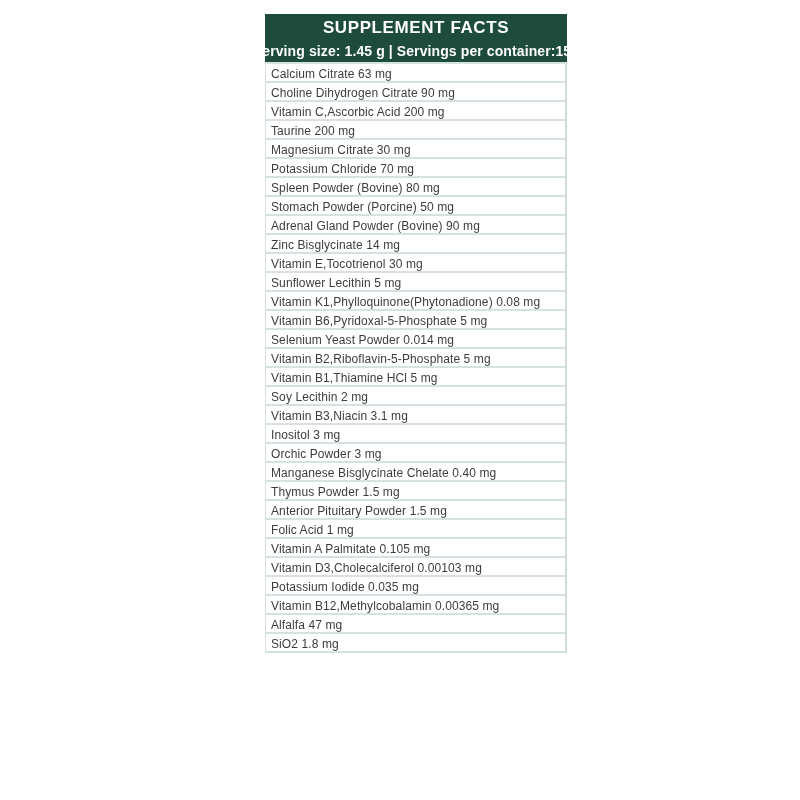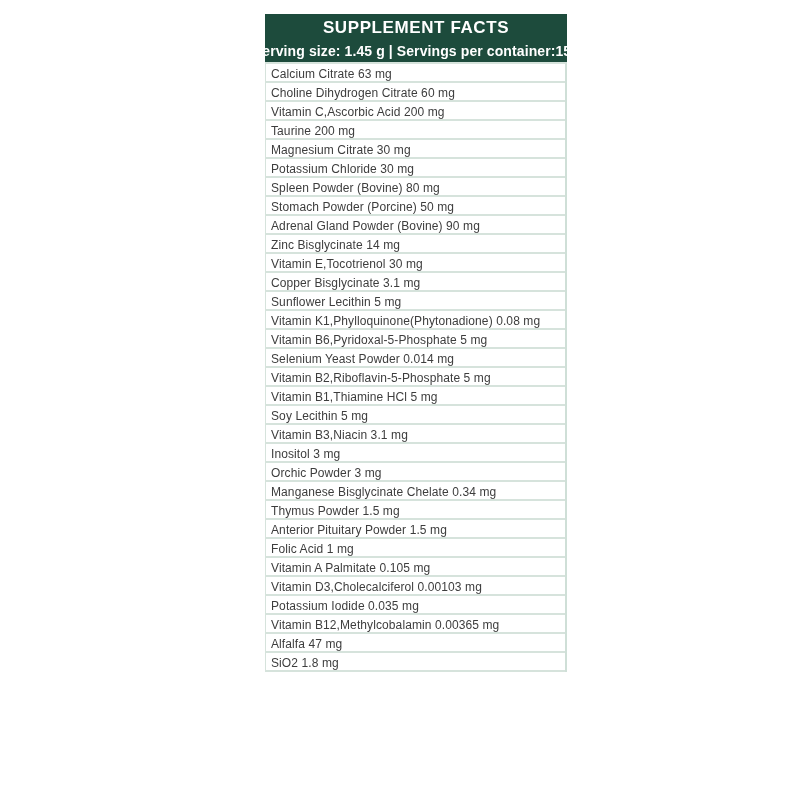--- a/index.html
+++ b/index.html
@@ -71,84 +71,81 @@
 <div class="label-wrap">
   <div class="facts-header">
     <div class="facts-title">SUPPLEMENT FACTS</div>
     <div class="serving-line">Serving size: 1.45 g | Servings per container:150</div>
   </div>
   <div class="rows">
       <div class="row">
         <span>Calcium Citrate 63 mg</span>
       </div>
       <div class="row">
-        <span>Choline Dihydrogen Citrate 60 mg</span>
+        <span>Choline Dihydrogen Citrate 90 mg</span>
       </div>
       <div class="row">
         <span>Vitamin C,Ascorbic Acid 200 mg</span>
       </div>
       <div class="row">
         <span>Taurine 200 mg</span>
       </div>
       <div class="row">
         <span>Magnesium Citrate 30 mg</span>
       </div>
       <div class="row">
-        <span>Potassium Chloride 30 mg</span>
+        <span>Potassium Chloride 70 mg</span>
       </div>
       <div class="row">
         <span>Spleen Powder (Bovine) 80 mg</span>
       </div>
       <div class="row">
         <span>Stomach Powder (Porcine) 50 mg</span>
       </div>
       <div class="row">
         <span>Adrenal Gland Powder (Bovine) 90 mg</span>
       </div>
       <div class="row">
         <span>Zinc Bisglycinate 14 mg</span>
       </div>
       <div class="row">
         <span>Vitamin E,Tocotrienol 30 mg</span>
-      </div>
-      <div class="row">
-        <span>Copper Bisglycinate 3.1 mg</span>
       </div>
       <div class="row">
         <span>Sunflower Lecithin 5 mg</span>
       </div>
       <div class="row">
         <span>Vitamin K1,Phylloquinone(Phytonadione) 0.08 mg</span>
       </div>
       <div class="row">
         <span>Vitamin B6,Pyridoxal-5-Phosphate 5 mg</span>
       </div>
       <div class="row">
         <span>Selenium Yeast Powder 0.014 mg</span>
       </div>
       <div class="row">
         <span>Vitamin B2,Riboflavin-5-Phosphate 5 mg</span>
       </div>
       <div class="row">
         <span>Vitamin B1,Thiamine HCl 5 mg</span>
       </div>
       <div class="row">
-        <span>Soy Lecithin 5 mg</span>
+        <span>Soy Lecithin 2 mg</span>
       </div>
       <div class="row">
         <span>Vitamin B3,Niacin 3.1 mg</span>
       </div>
       <div class="row">
         <span>Inositol 3 mg</span>
       </div>
       <div class="row">
         <span>Orchic Powder 3 mg</span>
       </div>
       <div class="row">
-        <span>Manganese Bisglycinate Chelate 0.34 mg</span>
+        <span>Manganese Bisglycinate Chelate 0.40 mg</span>
       </div>
       <div class="row">
         <span>Thymus Powder 1.5 mg</span>
       </div>
       <div class="row">
         <span>Anterior Pituitary Powder 1.5 mg</span>
       </div>
       <div class="row">
         <span>Folic Acid 1 mg</span>
       </div>

